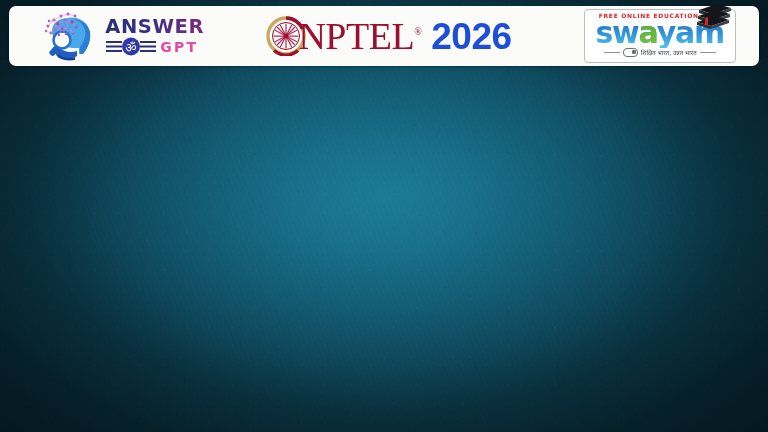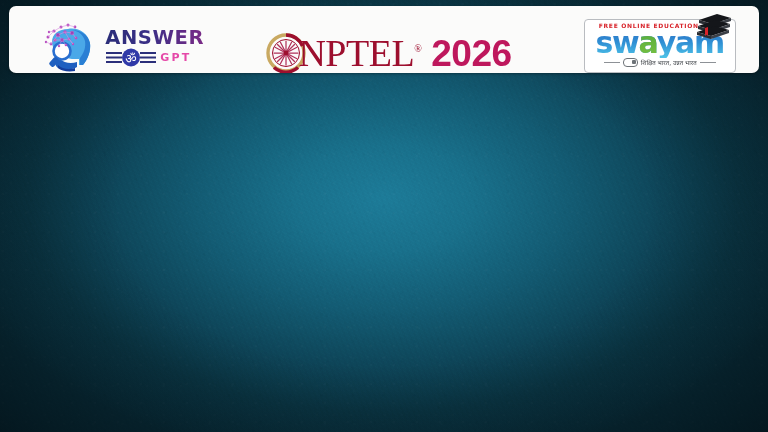--- a/index.html
+++ b/index.html
@@ -65,26 +65,26 @@
       radial-gradient(circle at 71% 12%, rgba(0,0,0,0.09) 0 1px, transparent 1.6px);
     background-size: 23px 19px, 31px 27px, 17px 29px, 37px 23px, 29px 33px, 19px 21px;
   }
 
   
   .header-bar {
     position: absolute;
     left: 9px;
     top: 6px;
     width: 750px;
-    height: 67px;
+    height: 60px;
     background: #fbfbfa;
     border-radius: 7px;
     box-shadow: 0 1px 3px rgba(0,0,0,0.35);
     display: flex;
-    align-items: flex-end;
+    align-items: center;
     overflow: hidden;
   }
   .hcell {
     position: relative;
     display: flex;
     align-items: center;
     justify-content: center;
   }
   .hcell.answergpt { width: 217px; }
   .hcell.nptel     { width: 334px; }
@@ -136,21 +136,21 @@
   }
   .agpt-om {
     position: relative;
     width: 52px;
     height: 19px;
     flex: 0 0 52px;
   }
   .agpt-gpt {
     font-family: "DejaVu Sans", sans-serif;
     font-weight: 700;
-    font-size: 11px;
+    font-size: 14px;
     letter-spacing: 2.2px;
     color: #e549a8;
     line-height: 1;
   }
 
   
   .nptel-wrap {
     display: flex;
     align-items: center;
     gap: 3px;
@@ -176,21 +176,21 @@
     font-family: "Liberation Serif", serif;
     font-size: 10px;
     vertical-align: super;
     color: #9d0f2e;
     margin-left: 0px;
   }
   .nptel-year {
     font-family: "Liberation Sans", sans-serif;
     font-weight: 700;
     font-size: 37px;
-    color: #be185d;
+    color: #1d4ed8;
     line-height: 1;
     letter-spacing: -0.5px;
     margin-left: 7px;
   }
 
   
   .swayam-box {
     position: relative;
     width: 152px;
     height: 54px;

